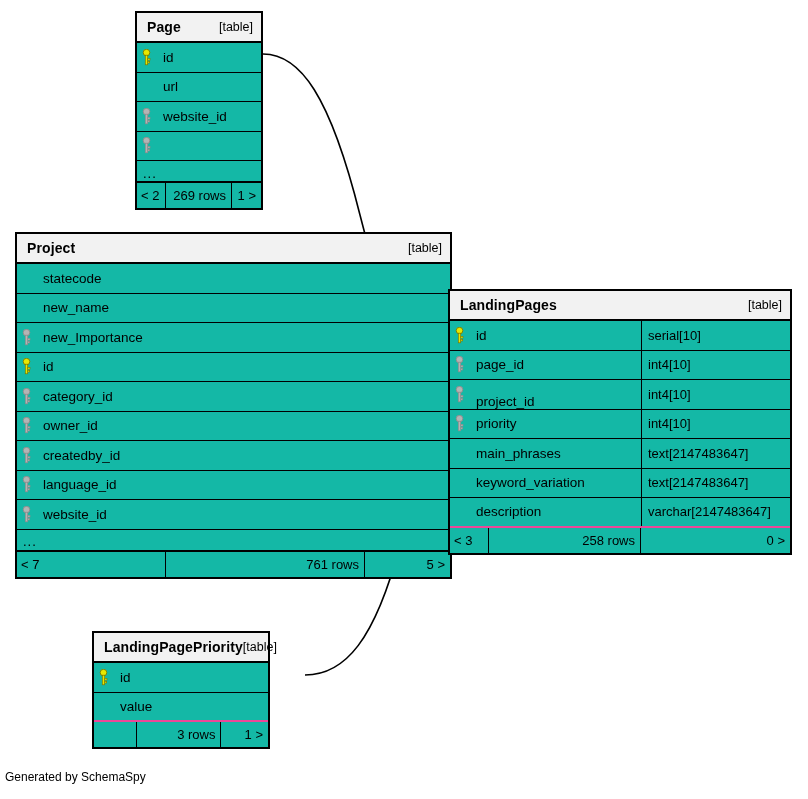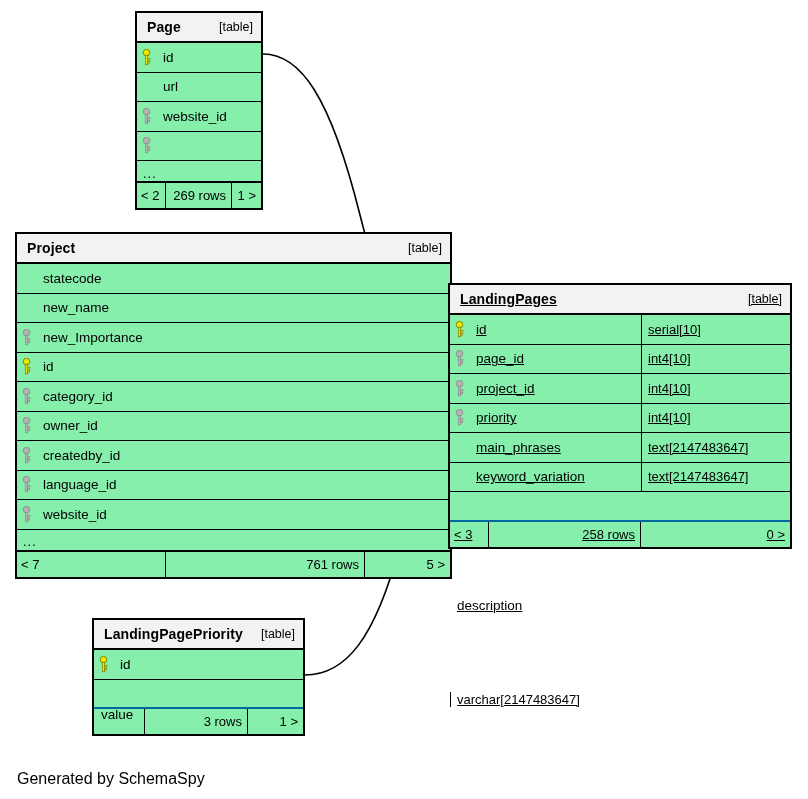--- a/index.html
+++ b/index.html
@@ -22,21 +22,21 @@
     left: 0;
     top: 0;
     width: 808px;
     height: 799px;
     pointer-events: none;
   }
 
   
   .table-node {
     position: absolute;
-    background: #86efac;
+    background: #14b8a6;
     border: 2px solid #000000;
     box-sizing: border-box;
     z-index: 2;
   }
   .t-header {
     display: flex;
     align-items: center;
     justify-content: space-between;
     background: #f2f2f2;
     border-bottom: 2px solid #000000;
@@ -56,21 +56,21 @@
     white-space: nowrap;
   }
 
   .t-row {
     display: flex;
     align-items: stretch;
     border-bottom: 1px solid #000000;
     box-sizing: border-box;
     height: 29.5px;
   }
-  .t-row.last-col-row { border-bottom: 2px solid #0369a1; flex-direction: column; }
+  .t-row.last-col-row { border-bottom: 2px solid #ec4899; }
   .t-row.ellipsis-row { border-bottom: 2px solid #000000; }
 
   .c-name {
     flex: 1 1 auto;
     display: flex;
     align-items: center;
     box-sizing: border-box;
     padding-left: 7px;
     min-width: 0;
   }
@@ -121,23 +121,23 @@
     box-sizing: border-box;
     white-space: nowrap;
   }
   .f-left   { justify-content: flex-start; padding-left: 4px; }
   .f-mid    { justify-content: flex-end;  padding-right: 5px; border-left: 1px solid #000; }
   .f-right  { justify-content: flex-end;  padding-right: 5px; border-left: 1px solid #000; }
 
   
   #caption {
     position: absolute;
-    left: 17px;
+    left: 5px;
     top: 770px;
-    font-size: 16px;
+    font-size: 12px;
     white-space: nowrap;
   }
 </style>
 </head>
 <body>
 
 <svg id="edges" viewBox="0 0 808 799" xmlns="http://www.w3.org/2000/svg">
   <g fill="none" stroke="#000000" stroke-width="1.6">
 
     <path d="M263,54 C300,54 330,95 360,215 C385,312 398,352 420,363"></path>
@@ -344,21 +344,21 @@
       </span>
   </div>
 
   <div class="t-footer">
     <span class="f-cell f-left" style="width:148px;">&lt; 7</span>
     <span class="f-cell f-mid" style="flex:1 1 auto;">761 rows</span>
     <span class="f-cell f-right" style="width:86px;">5 &gt;</span>
   </div>
 </div>
 
-<div class="table-node" style="left:448px; top:283px; width:344px;text-decoration:underline;">
+<div class="table-node" style="left:448px; top:289px; width:344px;">
   <div class="t-header">
     <span class="t-name">LandingPages</span>
     <span class="t-tag">[table]</span>
   </div>
 
   <div class="t-row">
     <span class="key-slot">
       <svg width="9" height="17" viewBox="0 0 9 17">
           <circle cx="4.5" cy="3.6" r="3.3" fill="#e8e800" stroke="#7a7a00" stroke-width="0.9"></circle>
           <rect x="3.3" y="6.2" width="2.4" height="9.6" fill="#e8e800" stroke="#7a7a00" stroke-width="0.7"></rect>
@@ -389,21 +389,21 @@
 
   <div class="t-row">
     <span class="key-slot">
       <svg width="9" height="17" viewBox="0 0 9 17">
           <circle cx="4.5" cy="3.6" r="3.3" fill="#b4b4b4" stroke="#8c8c8c" stroke-width="0.9"></circle>
           <rect x="3.3" y="6.2" width="2.4" height="9.6" fill="#b4b4b4" stroke="#8c8c8c" stroke-width="0.7"></rect>
           <rect x="5.7" y="9.4" width="2.3" height="1.7" fill="#b4b4b4" stroke="#8c8c8c" stroke-width="0.6"></rect>
           <rect x="5.7" y="12.4" width="2.0" height="1.6" fill="#b4b4b4" stroke="#8c8c8c" stroke-width="0.6"></rect>
         </svg>
     </span>
-    <span class="c-name" style="flex:0 0 172px;">
+    <span class="c-name" style="flex:0 0 172px;align-items:flex-end;">
         <span class="col-label">project_id</span>
       </span>
     <span class="c-type" style="flex:1 1 auto;">int4[10]</span>
   </div>
 
   <div class="t-row">
     <span class="key-slot">
       <svg width="9" height="17" viewBox="0 0 9 17">
           <circle cx="4.5" cy="3.6" r="3.3" fill="#b4b4b4" stroke="#8c8c8c" stroke-width="0.9"></circle>
           <rect x="3.3" y="6.2" width="2.4" height="9.6" fill="#b4b4b4" stroke="#8c8c8c" stroke-width="0.7"></rect>
@@ -441,21 +441,21 @@
     <span class="c-type" style="flex:1 1 auto;">varchar[2147483647]</span>
   </div>
 
   <div class="t-footer">
     <span class="f-cell f-left" style="width:38px;">&lt; 3</span>
     <span class="f-cell f-mid" style="width:152px;">258 rows</span>
     <span class="f-cell f-right" style="flex:1 1 auto;">0 &gt;</span>
   </div>
 </div>
 
-<div class="table-node" style="left:92px; top:618px; width:213px;text-align:center;">
+<div class="table-node" style="left:92px; top:631px; width:178px;text-align:center;">
   <div class="t-header">
     <span class="t-name">LandingPagePriority</span>
     <span class="t-tag">[table]</span>
   </div>
 
   <div class="t-row">
     <span class="key-slot">
       <svg width="9" height="17" viewBox="0 0 9 17">
           <circle cx="4.5" cy="3.6" r="3.3" fill="#e8e800" stroke="#7a7a00" stroke-width="0.9"></circle>
           <rect x="3.3" y="6.2" width="2.4" height="9.6" fill="#e8e800" stroke="#7a7a00" stroke-width="0.7"></rect>

